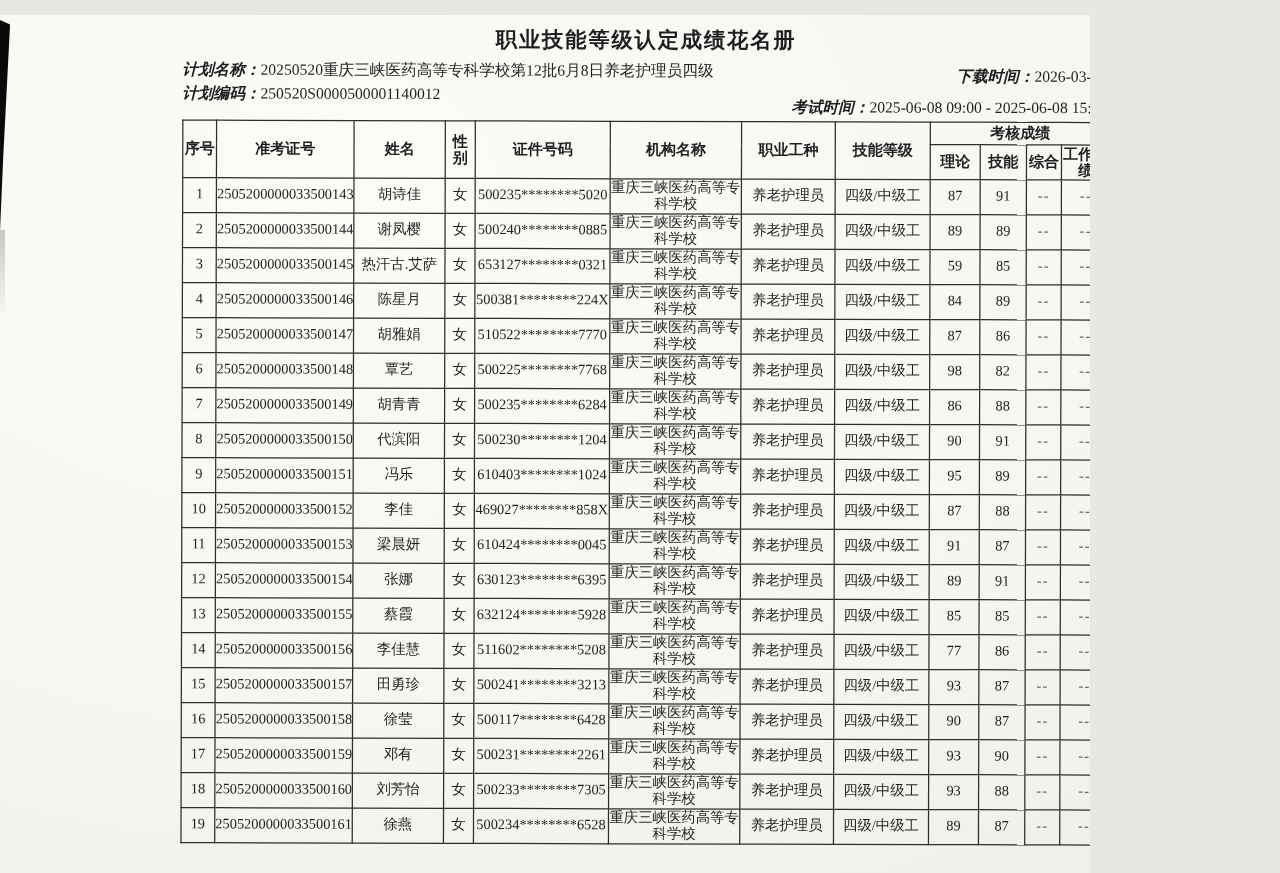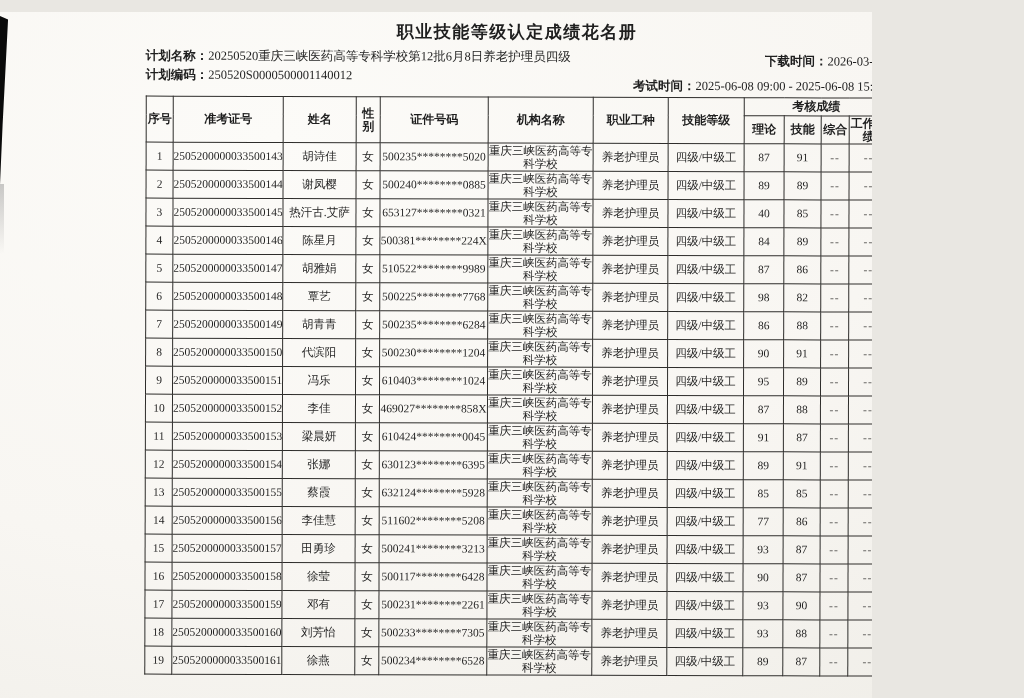--- a/index.html
+++ b/index.html
@@ -18,21 +18,21 @@
   }
   .content{position:absolute;left:146px;top:0;width:742px;transform:rotate(0.15deg);transform-origin:20% 0;}
   .doc-title{margin-top:8px;text-align:center;font-size:17px;font-weight:bold;letter-spacing:1.5px;}
   .meta{position:relative;margin-top:7px;height:44px;font-size:12.5px;}
   .meta-left{position:absolute;left:0;top:0;width:466px;line-height:13px;}
   .meta-left .line{margin-bottom:0;}
   .plan-name-wrap{display:inline;}
   .meta-left .code-line{margin-top:6px;}
   .meta-right{position:absolute;right:2px;top:2px;text-align:right;}
   .meta-right .dl{margin-bottom:8px;}
-  .lbl{font-weight:bold;}
+  .lbl{font-weight:bold;font-style:italic;}
   table.roster{border-collapse:collapse;table-layout:fixed;width:742px;margin-top:2px;}
   table.roster th,table.roster td{
     border:1.4px solid #2e2d2b;padding:0;text-align:center;vertical-align:middle;overflow:hidden;
   }
   table.roster thead th{font-size:12px;font-weight:bold;line-height:13px;}
   tr.h1 th{height:17px;}
   tr.h2 th{height:27px;}
   table.roster tbody td{font-size:11.5px;height:27px;line-height:12.5px;}
   td.col-admission-no{font-size:11px;letter-spacing:0;}
   td.col-institution{font-size:11px;font-family:Liberation Serif, serif;}
@@ -127,21 +127,21 @@
           </tr>
           <tr>
             <td class="col-index">3</td>
             <td class="col-admission-no">2505200000033500145</td>
             <td class="col-name">热汗古.艾萨</td>
             <td class="col-gender">女</td>
             <td class="col-id-number">653127********0321</td>
             <td class="col-institution">重庆三峡医药高等专科学校</td>
             <td class="col-occupation">养老护理员</td>
             <td class="col-skill-level">四级/中级工</td>
-            <td class="col-theory">40</td>
+            <td class="col-theory">59</td>
             <td class="col-skill">85</td>
             <td class="col-comprehensive">--</td>
             <td class="col-work-performance">--</td>
           </tr>
           <tr>
             <td class="col-index">4</td>
             <td class="col-admission-no">2505200000033500146</td>
             <td class="col-name">陈星月</td>
             <td class="col-gender">女</td>
             <td class="col-id-number">500381********224X</td>
@@ -151,21 +151,21 @@
             <td class="col-theory">84</td>
             <td class="col-skill">89</td>
             <td class="col-comprehensive">--</td>
             <td class="col-work-performance">--</td>
           </tr>
           <tr>
             <td class="col-index">5</td>
             <td class="col-admission-no">2505200000033500147</td>
             <td class="col-name">胡雅娟</td>
             <td class="col-gender">女</td>
-            <td class="col-id-number">510522********9989</td>
+            <td class="col-id-number">510522********7770</td>
             <td class="col-institution">重庆三峡医药高等专科学校</td>
             <td class="col-occupation">养老护理员</td>
             <td class="col-skill-level">四级/中级工</td>
             <td class="col-theory">87</td>
             <td class="col-skill">86</td>
             <td class="col-comprehensive">--</td>
             <td class="col-work-performance">--</td>
           </tr>
           <tr>
             <td class="col-index">6</td>

